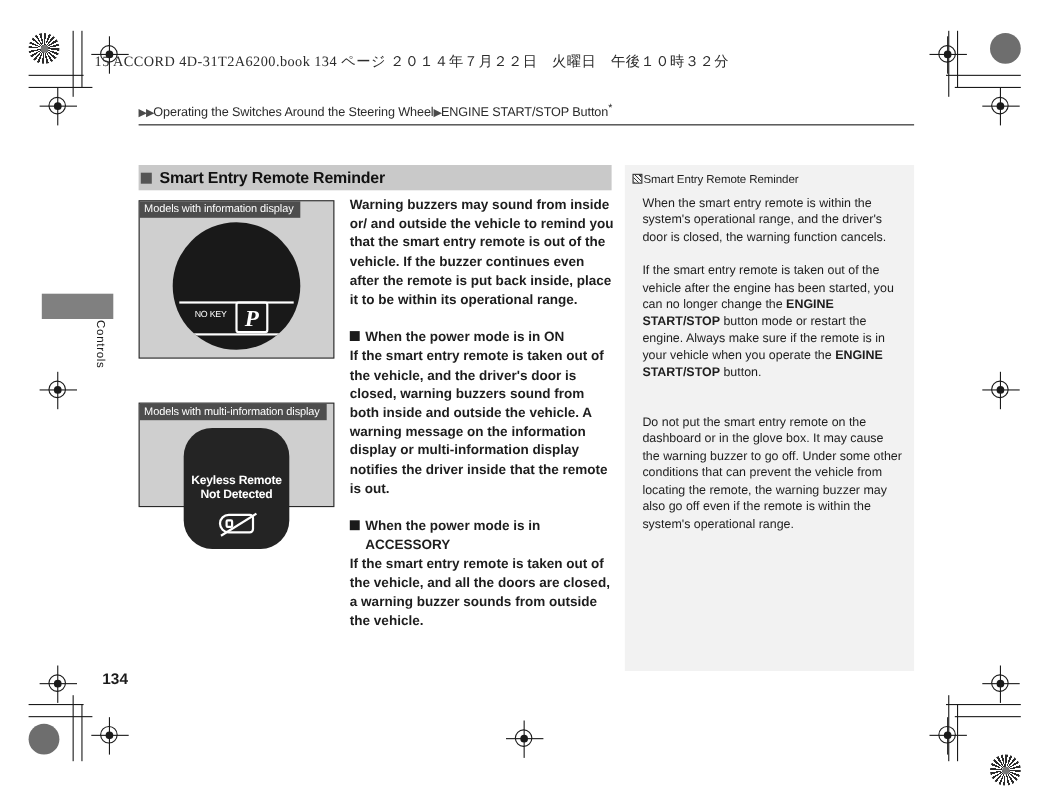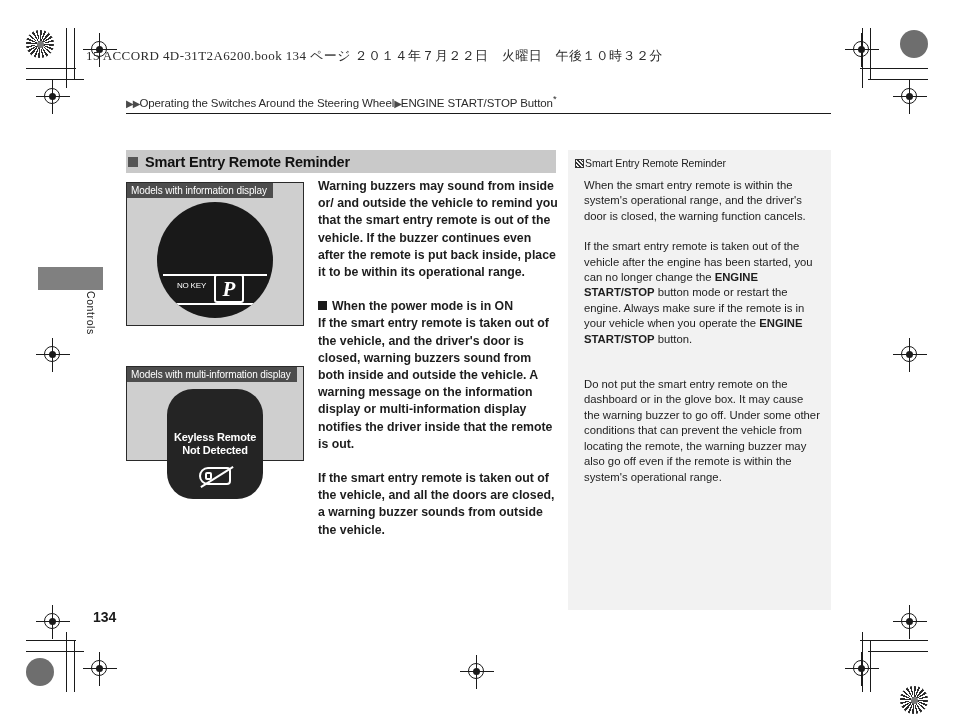--- a/index.html
+++ b/index.html
@@ -497,20 +497,24 @@
 </div>
 
 <div class="body-col">
   <p>Warning buzzers may sound from inside or/ and outside the vehicle to remind you that the smart entry remote is out of the vehicle. If the buzzer continues even after the remote is put back inside, place it to be within its operational range.</p>
   <div class="gap"></div>
   <p class="subhead">
     <span class="sq"></span><span>When the power mode is in ON</span>
   </p>
   <p>If the smart entry remote is taken out of the vehicle, and the driver's door is closed, warning buzzers sound from both inside and outside the vehicle. A warning message on the information display or multi-information display notifies the driver inside that the remote is out.</p>
   <div class="gap"></div>
+  <p class="subhead">
+    <span class="sq"></span><span>When the power mode is in</span>
+    <span class="cont">ACCESSORY</span>
+  </p>
   <p>If the smart entry remote is taken out of the vehicle, and all the doors are closed, a warning buzzer sounds from outside the vehicle.</p>
 </div>
 
 <div class="sidebar">
   <div class="sidebar-head">
     <span class="hatch-icon"></span><span>Smart Entry Remote Reminder</span>
   </div>
   <div class="sidebar-body">
     <p>When the smart entry remote is within the system's operational range, and the driver's door is closed, the warning function cancels.</p>
     <div class="gap"></div>

